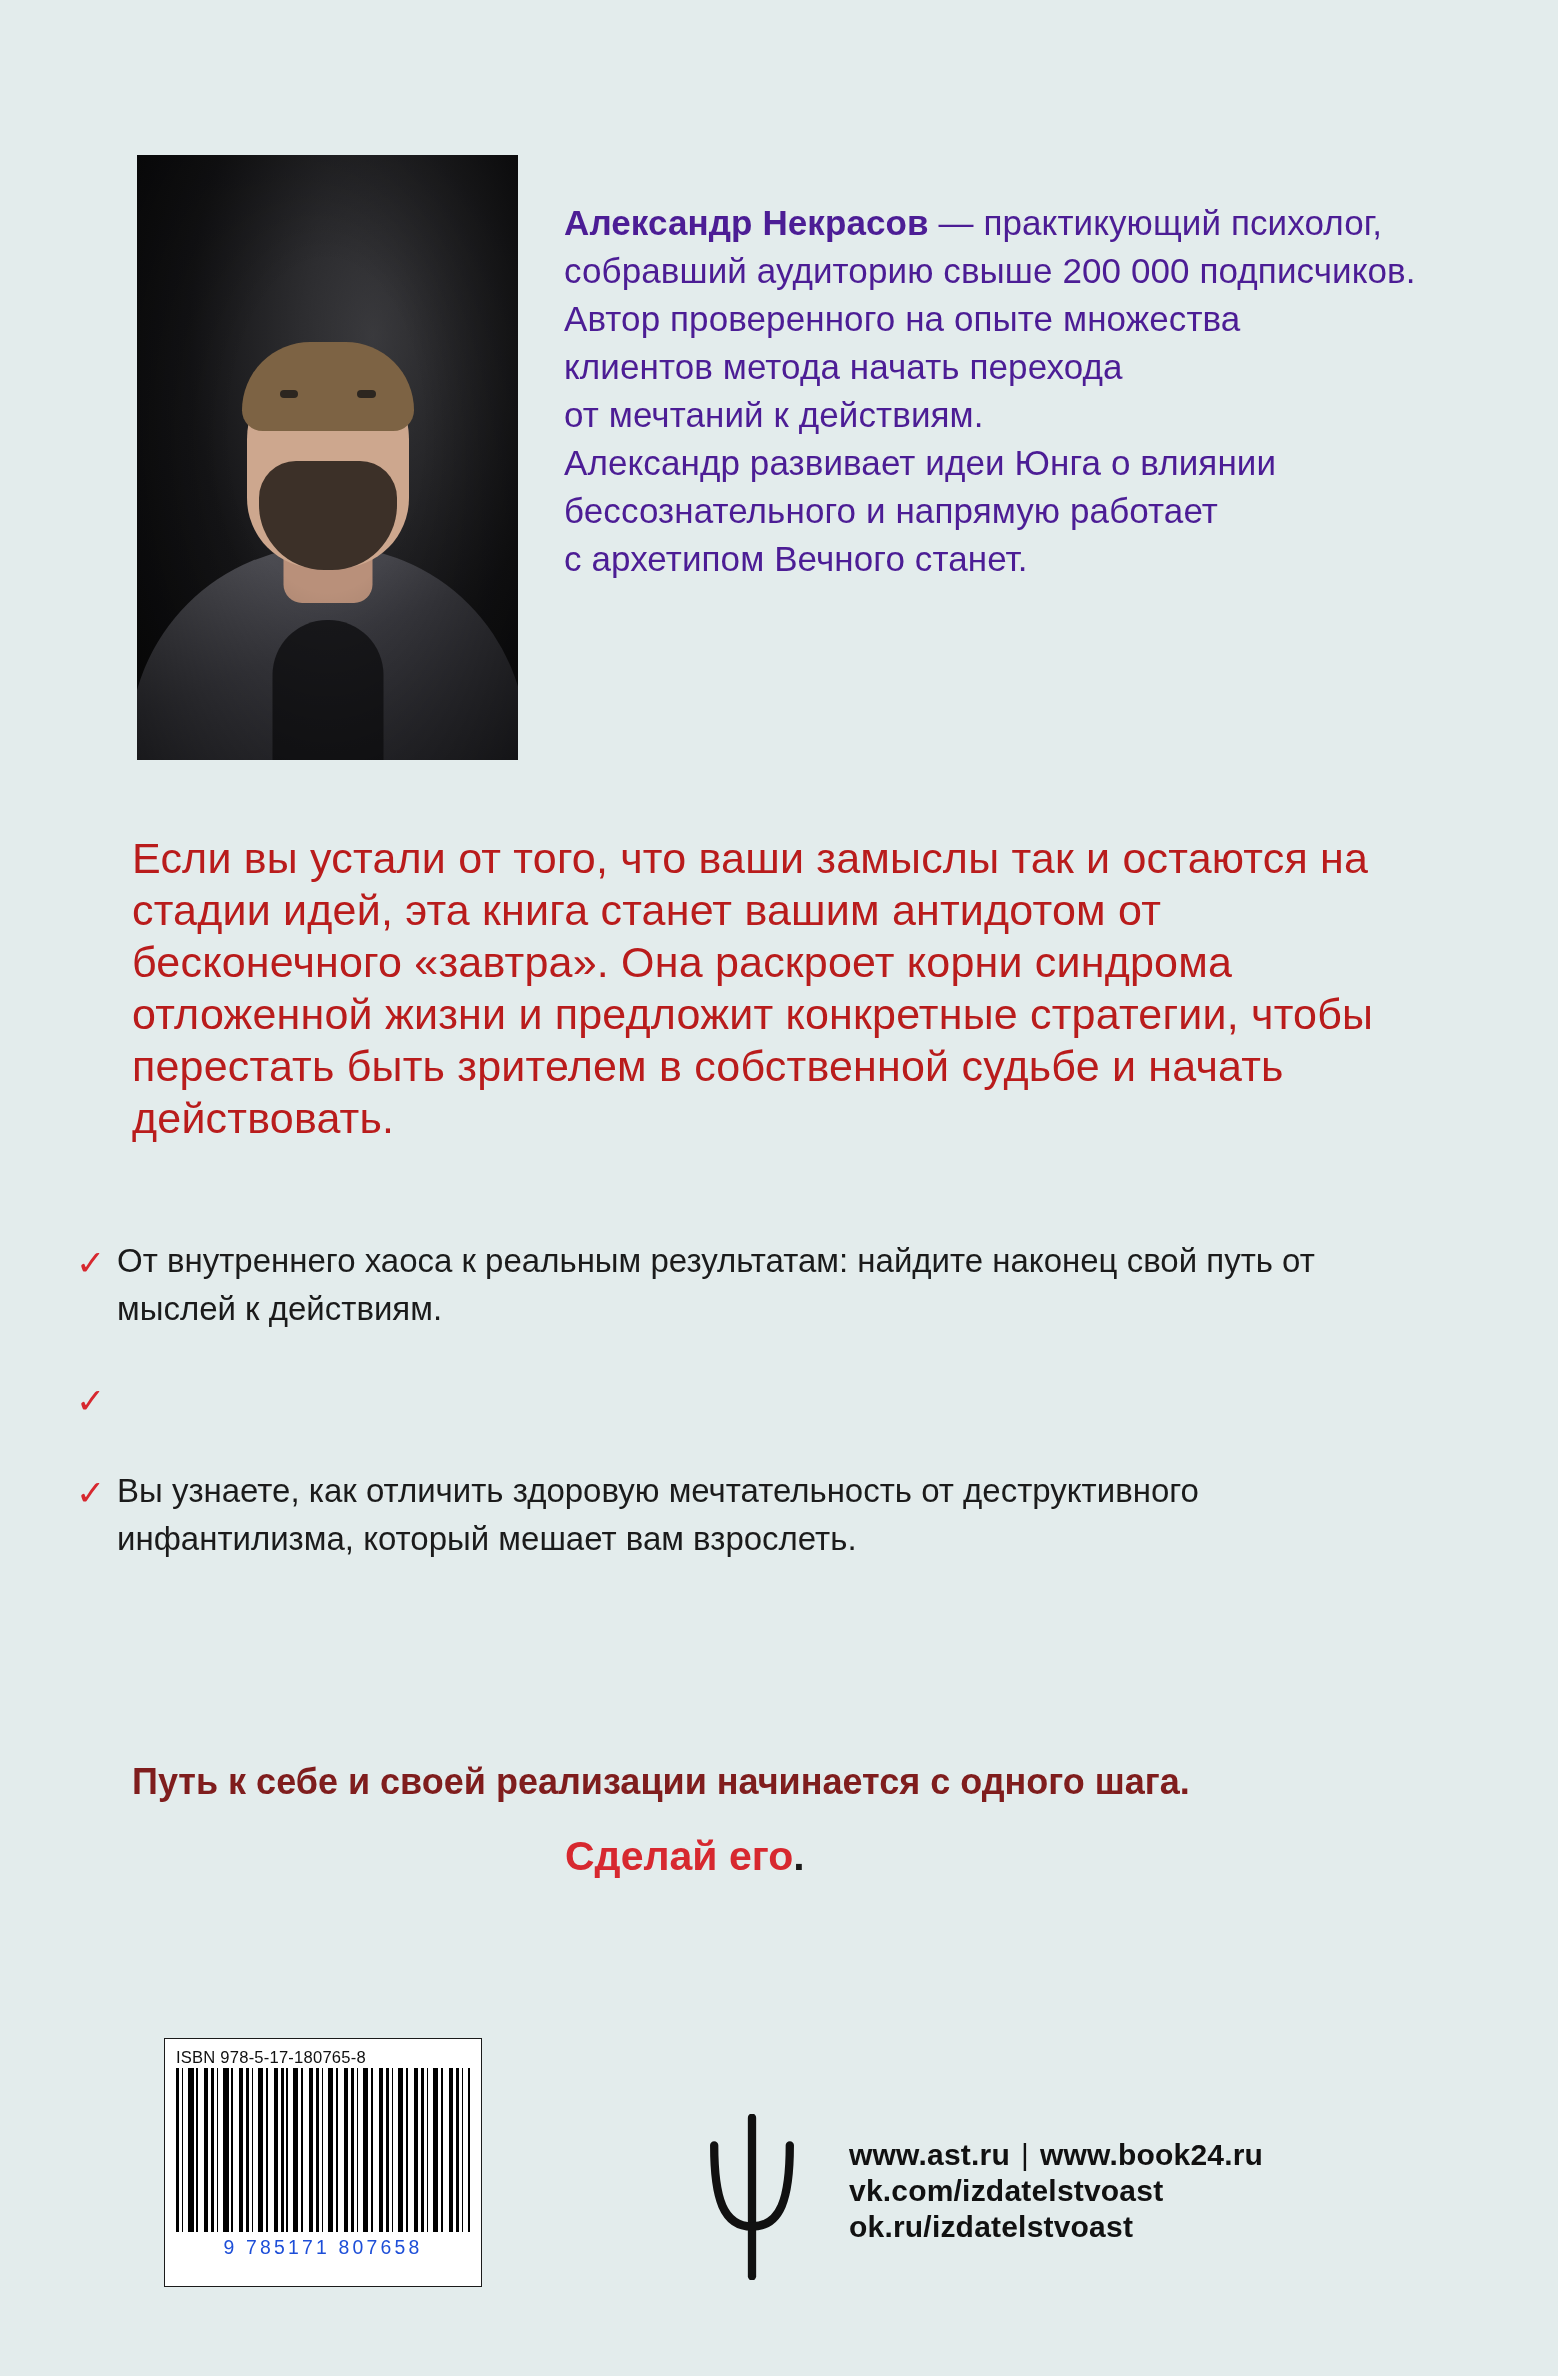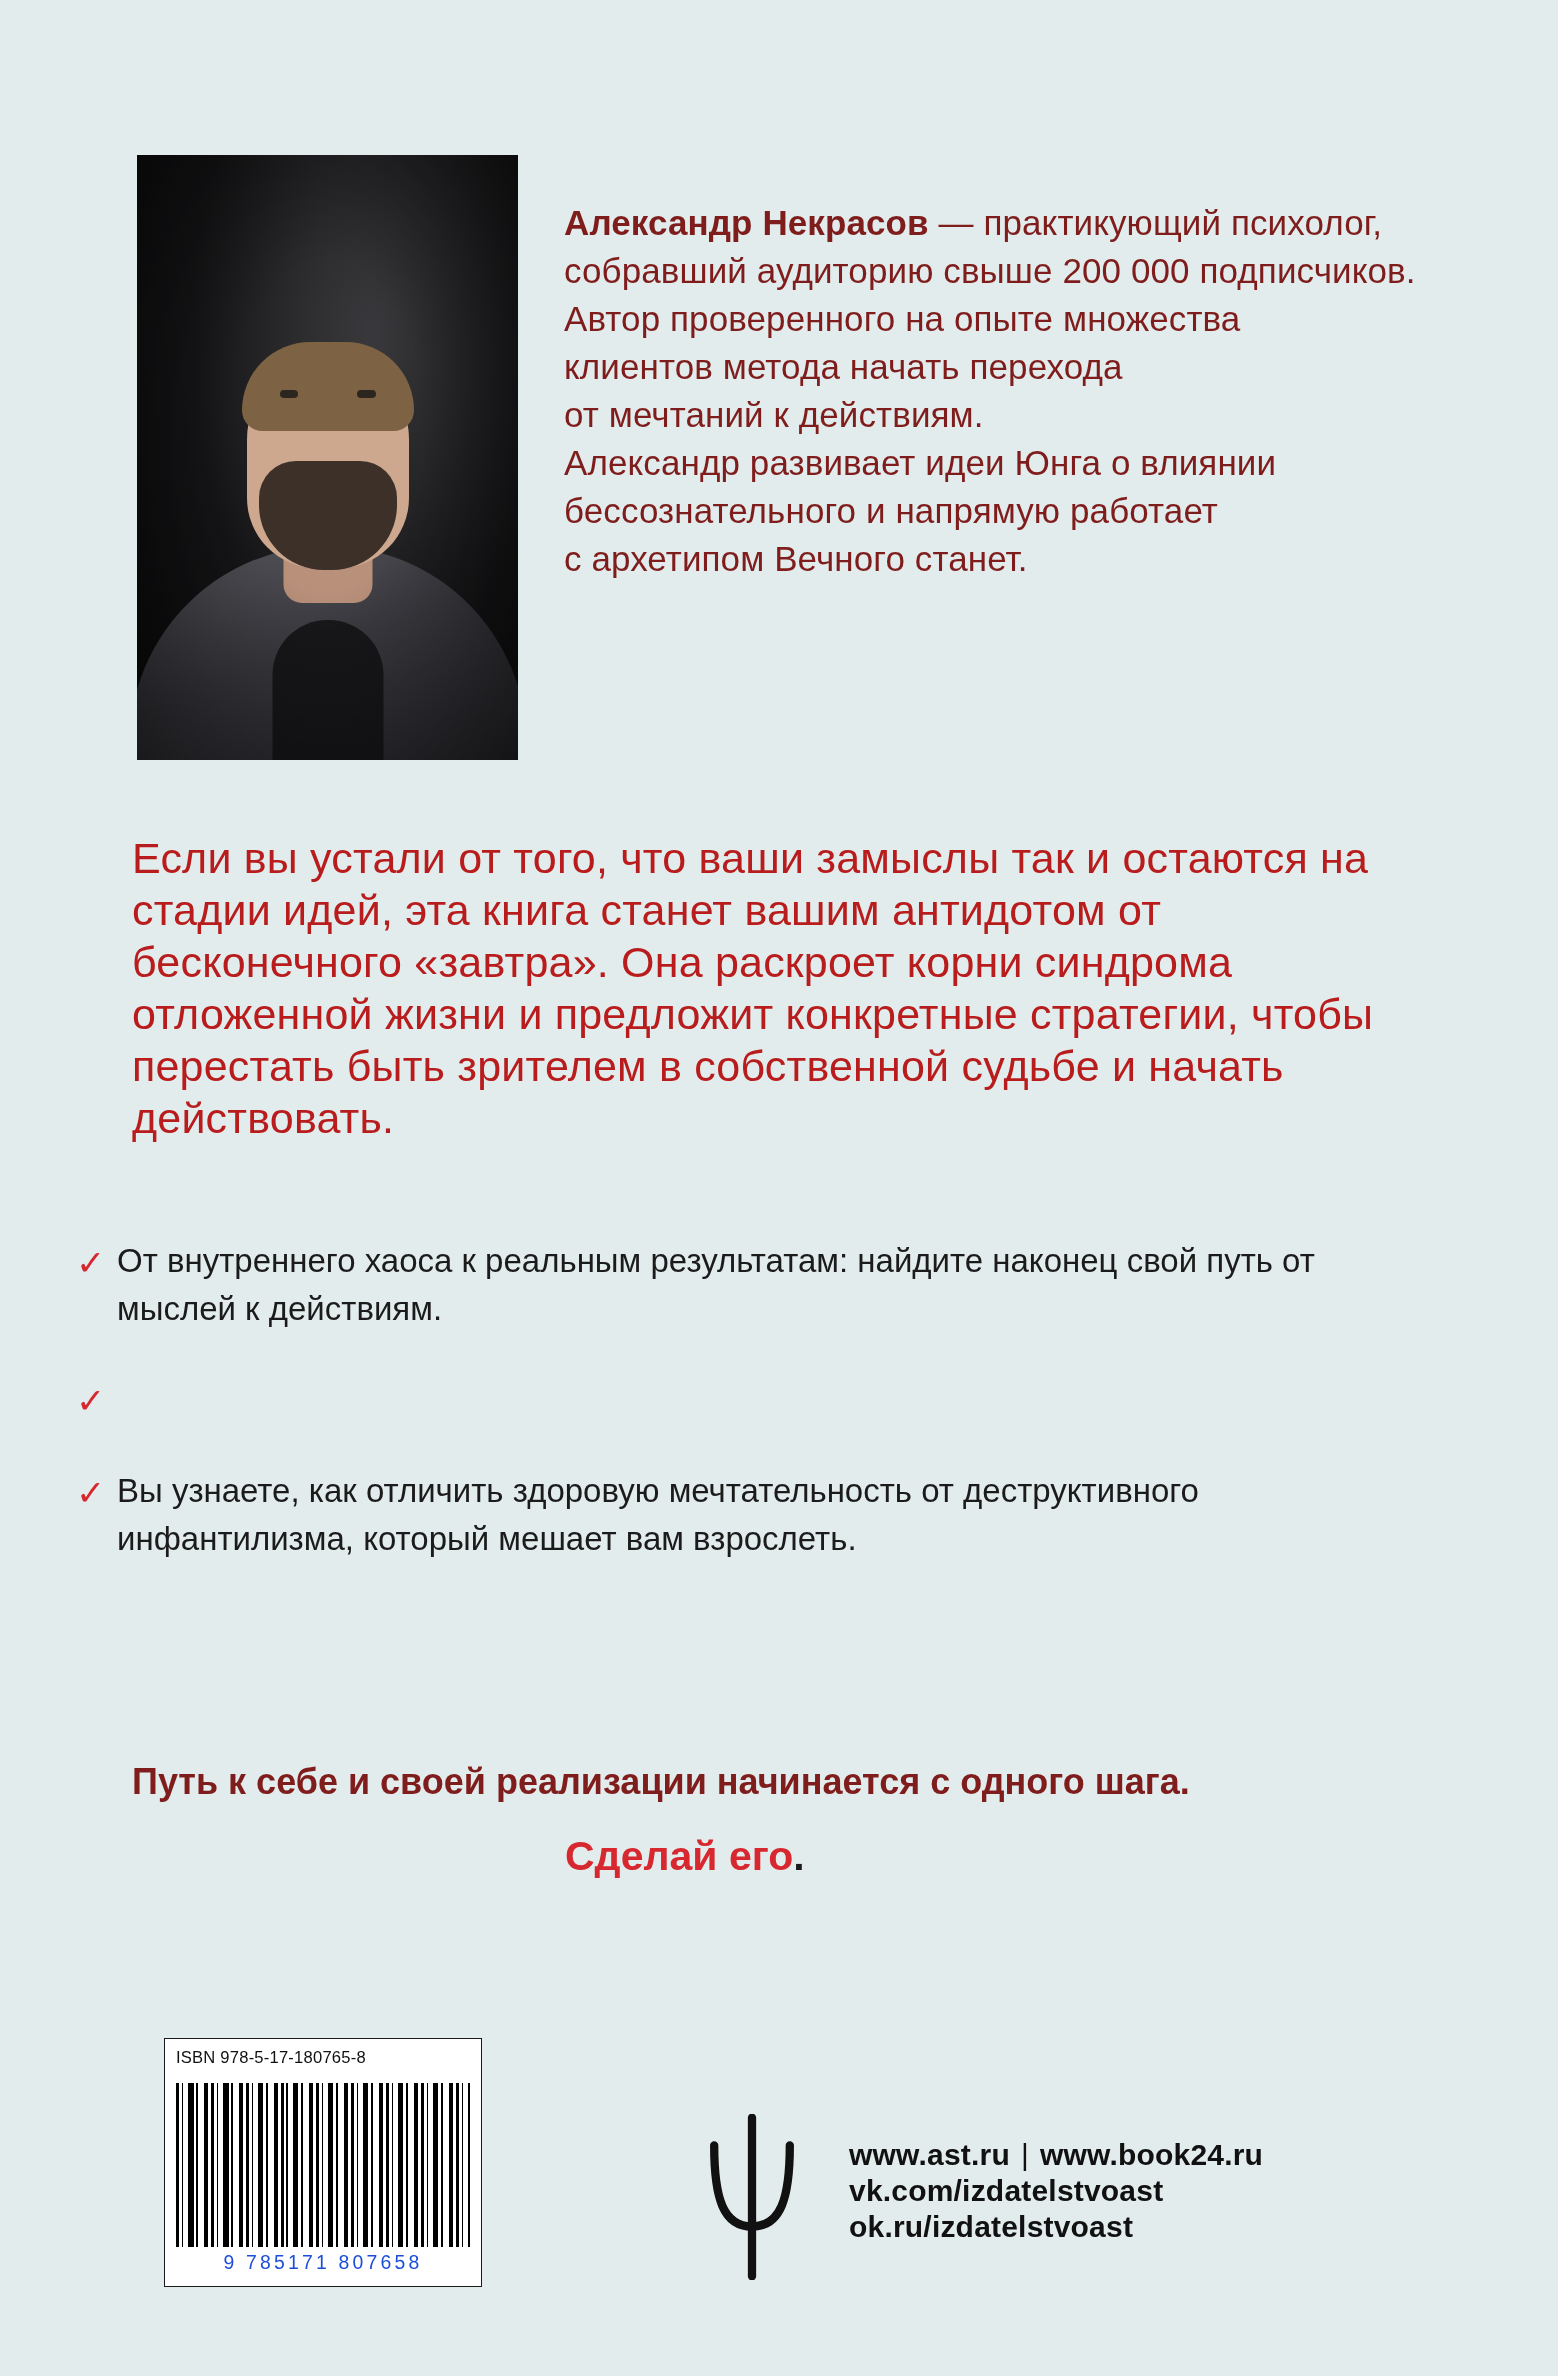--- a/index.html
+++ b/index.html
@@ -122,21 +122,21 @@
     position: absolute;
     inset: 0;
     background: radial-gradient(ellipse at 50% 45%, rgba(0,0,0,0) 35%, rgba(0,0,0,0.55) 100%);
   }
 
   .author-text {
     margin-left: 46px;
     padding-top: 44px;
     font-size: 35px;
     line-height: 48px;
-    color: #7f1d1d;
+    color: #4c1d95;
     letter-spacing: 0.1px;
   }
 
   
   .intro {
     position: absolute;
     left: 132px;
     top: 832px;
     width: 1301px;
     color: #b91c1c;
@@ -202,21 +202,21 @@
     height: 249px;
     background: #ffffff;
     border: 0.9px solid #1b1b1b;
     box-sizing: border-box;
     padding: 9.2px 11px 5.5px 11px;
   }
   .barcode-isbn {
     font-size: 16.6px;
     letter-spacing: 0.2px;
     color: #111;
-    margin-bottom: 15px;
+    margin-bottom: 0;
     font-family: "Liberation Sans", sans-serif;
   }
   .barcode-bars {
     height: 164px;
     width: 100%;
     background-image: repeating-linear-gradient(
       to right,
       #000 0px, #000 2.8px, #fff 2.8px, #fff 5.5px,
       #000 5.5px, #000 7.4px, #fff 7.4px, #fff 12px,
       #000 12px, #000 17.5px, #fff 17.5px, #fff 20px,

